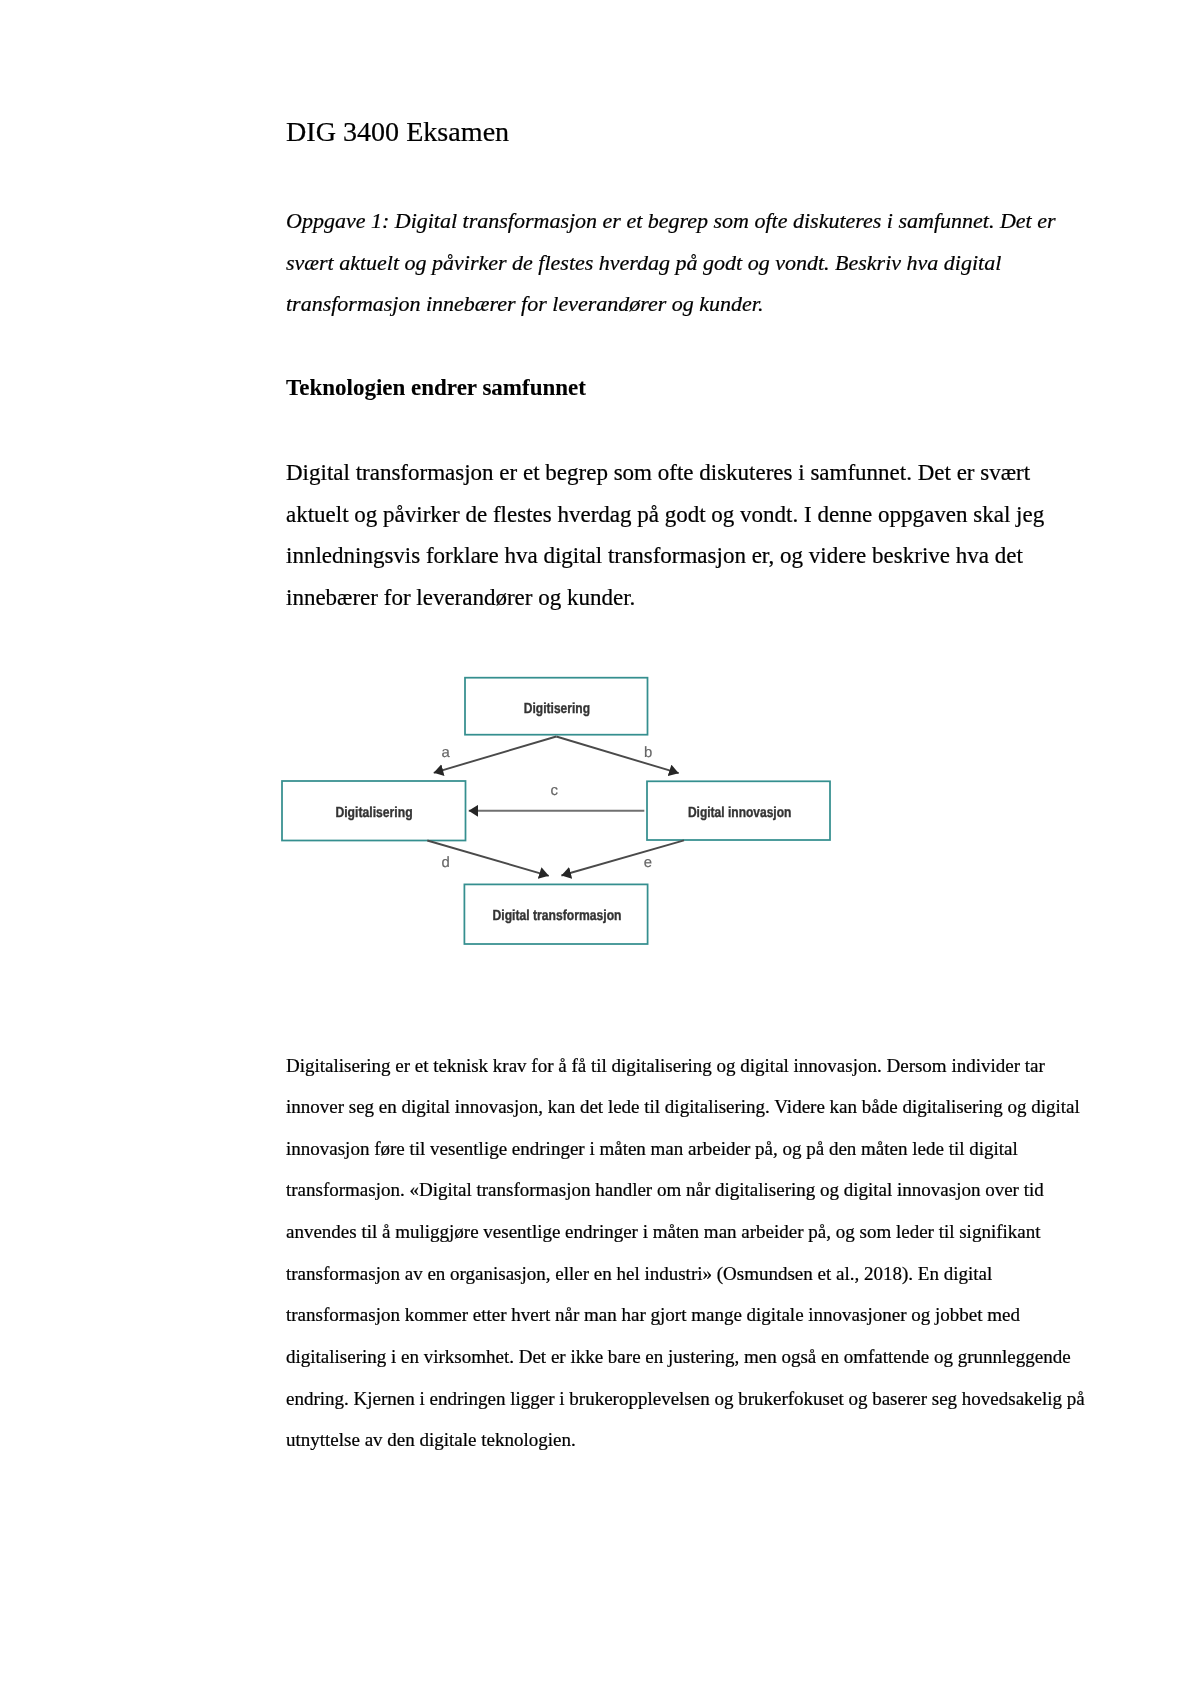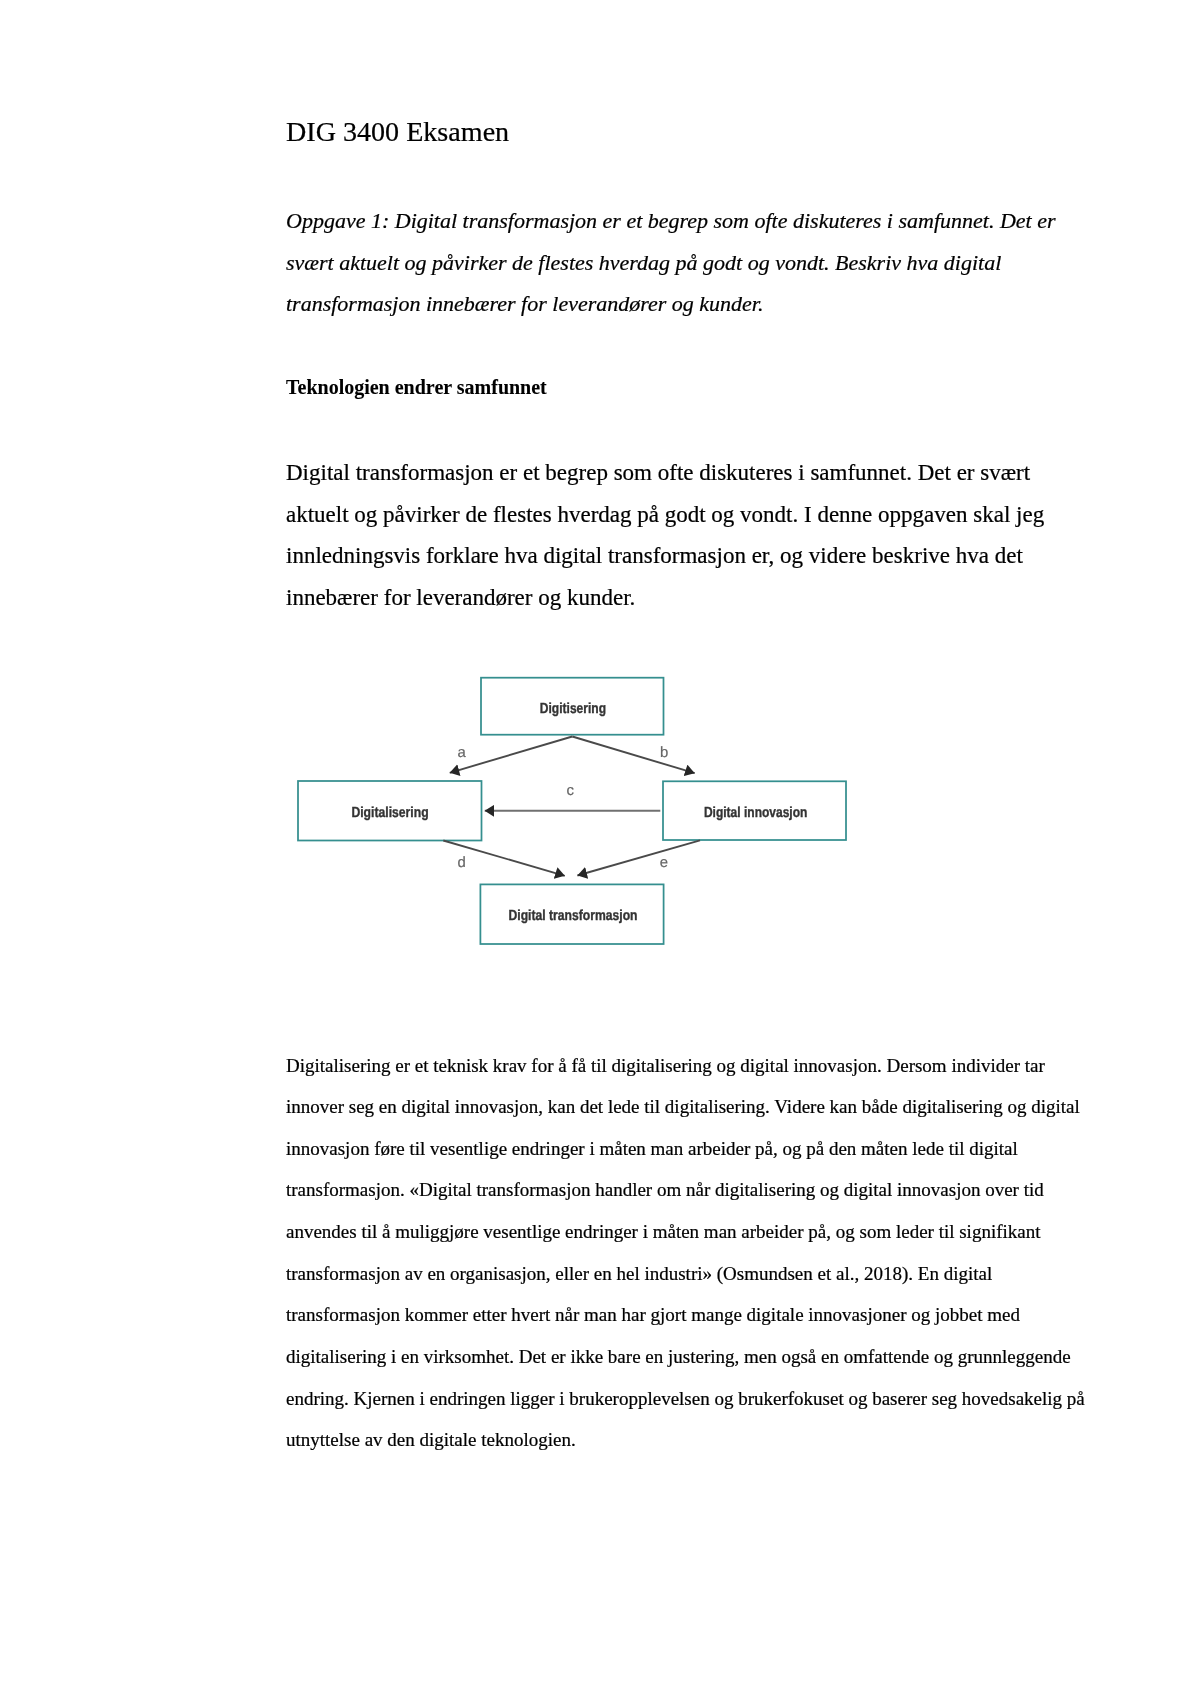--- a/index.html
+++ b/index.html
@@ -24,27 +24,27 @@
   .assignment-prompt {
     top:200.0px;
     font-style:italic;
     font-size:22px; line-height:41.64px;
   }
 
   .section-heading {
     -webkit-text-stroke:0.1px currentColor;
     top:366.5px;
     font-weight:bold;
-    font-size:20px; line-height:41.64px;
+    font-size:23px; line-height:41.64px;
     white-space:nowrap;
   }
 
   .para-intro { top:452.1px; font-size:23px; line-height:41.64px; }
 
-  .figure-wrap { position:absolute; left:292px; top:658px; width:800px; }
+  .figure-wrap { position:absolute; left:276px; top:658px; width:800px; }
   .figure-caption {
     position:absolute; left:286px; top:972.2px;
     font-size:18.17px; line-height:24px; white-space:nowrap;
   }
   .figure-caption b { font-weight:bold; font-size:19.2px; padding-left:1.6px; }
 
   .para-body { top:1044.5px; font-size:19px; line-height:41.64px; }
 
   .page-number {
     position:absolute; left:1074px; top:1597.5px;

